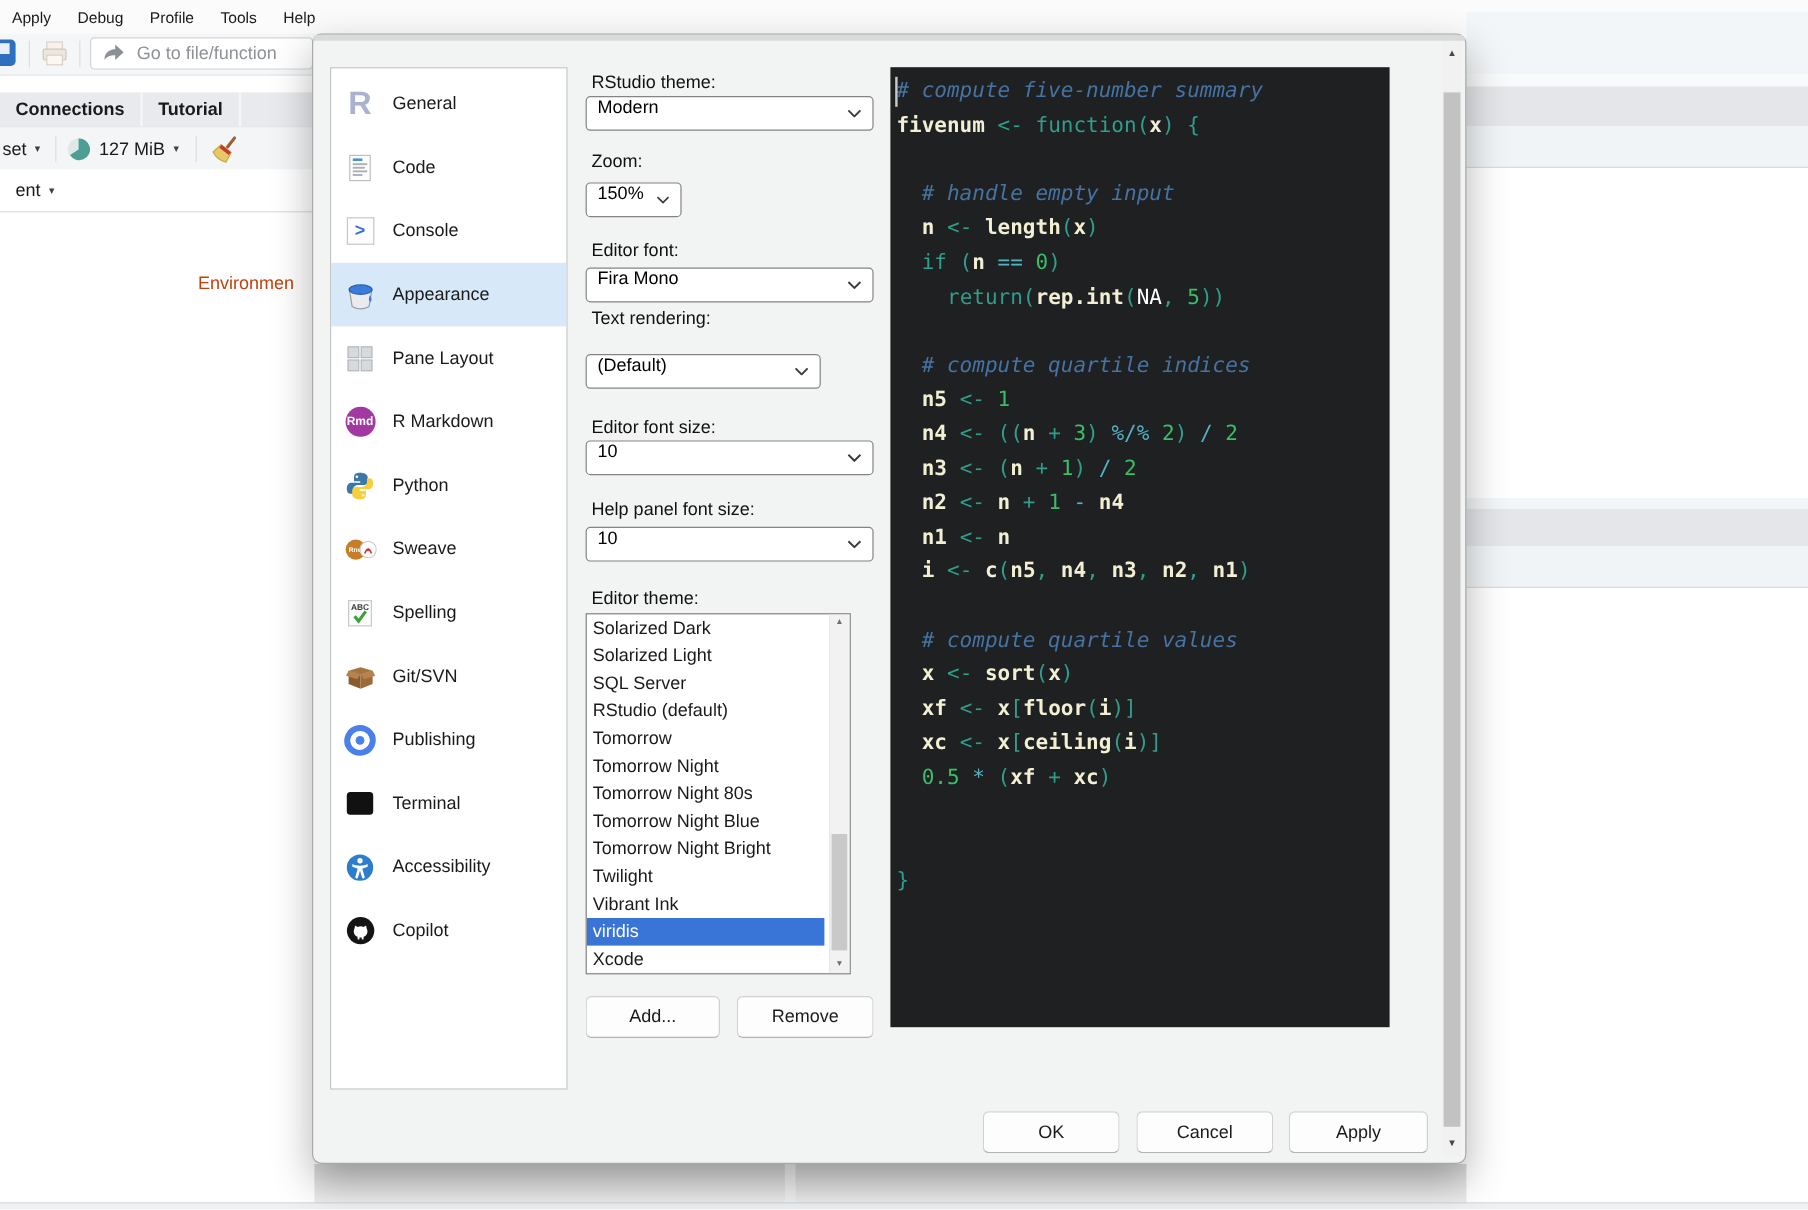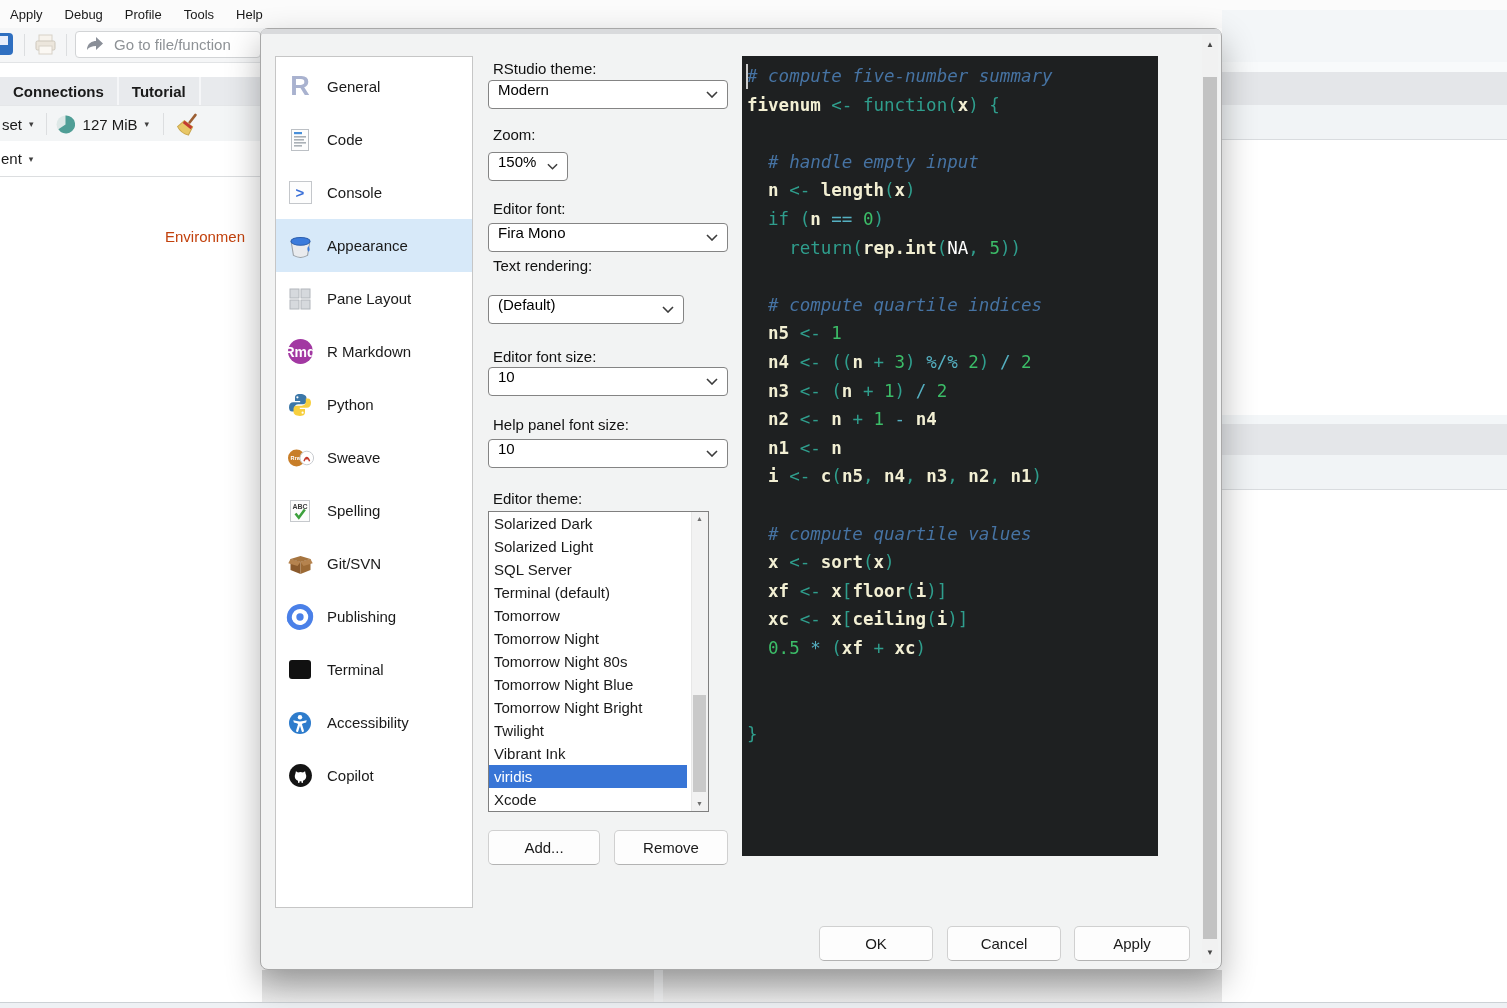--- a/index.html
+++ b/index.html
@@ -44,21 +44,21 @@
   .dlg-scroll .sb-arrow{position:absolute;left:0;width:16px;height:16px;text-align:center;font-size:8px;
                         line-height:16px;color:#474747}
   .dlg-scroll .sb-thumb{position:absolute;left:1px;width:14px;background:#c2c2c2}
 
   .sidepanel{position:absolute;left:14px;top:27px;width:198px;height:852px;background:#fff;
              border:1px solid #c6c6c6;box-sizing:border-box;padding-top:3px}
   .side-item{height:53px;display:flex;align-items:center;padding-left:10px;gap:13px;font-size:15px}
   .side-item.sel{background:#d7e9f9}
   .side-ic{width:28px;height:28px;flex:0 0 28px;display:flex;align-items:center;justify-content:center}
   .icr{font-weight:bold;font-size:27px;color:#a9b2cf;line-height:1}
-  .icrmd{width:25px;height:25px;border-radius:50%;background:#a238a2;color:#fff;font-size:14px;font-weight:bold;
+  .icrmd{width:25px;height:25px;border-radius:50%;background:#a238a2;color:#fff;font-size:10px;font-weight:bold;
          display:flex;align-items:center;justify-content:center}
   .icterm{width:22px;height:19px;background:#111;border-radius:3px}
   .icconsole{width:21px;height:21px;background:#fdfdfd;border:1px solid #c4c7cb;color:#3a6fd8;font-weight:bold;
              font-size:15px;display:flex;align-items:center;justify-content:center;line-height:1}
 
   .fld-label{position:absolute;left:232px;font-size:15px;color:#111;white-space:nowrap}
   .dd{position:absolute;left:227px;height:29px;background:#fff;border:1px solid #848484;border-radius:4px;
       display:flex;justify-content:space-between;padding:0 9px 0 9px;font-size:15px;
       box-sizing:border-box;color:#000}
   .chev{display:flex;align-items:center}
@@ -148,21 +148,21 @@
         <g transform="rotate(38 13 13)">
           <rect x="12" y="0" width="2.6" height="12" rx="1.2" fill="#9c5f33"></rect>
           <path d="M8 12.5 h10.5 l1.6 9 q-7 3.2 -13.7 0 z" fill="#e8c766" stroke="#c9a64b"></path>
           <rect x="8.3" y="12.5" width="10" height="3" fill="#c23b32"></rect>
         </g>
       </svg>
     </span>
   </div>
 
   <div class="abs envrow2">
-    <span style="margin-left:1px">ent</span>
+    <span style="margin-left:13px">ent</span>
     <span class="caret-glyph">▾</span>
   </div>
 
   <div class="abs pane-text">Environmen</div>
 
   <div class="abs band" style="top:10px;height:52px;background:#f3f6f8"></div>
   <div class="abs band" style="top:62px;height:10px;background:#f8fafb"></div>
   <div class="abs band" style="top:72px;height:33px;background:#e4e6e9"></div>
   <div class="abs band" style="top:105px;height:34px;background:#f1f4f6;border-bottom:1px solid #d9dcdf"></div>
   <div class="abs band" style="top:415px;height:9px;background:#f3f6f8"></div>
@@ -372,21 +372,21 @@
           </svg>
         </span>
     </div>
 
     <div class="fld-label" style="top:461px">Editor theme:</div>
     <div class="listbox">
       <div id="theme-options">
           <div class="opt">Solarized Dark</div>
           <div class="opt">Solarized Light</div>
           <div class="opt">SQL Server</div>
-          <div class="opt">Terminal (default)</div>
+          <div class="opt">RStudio (default)</div>
           <div class="opt">Tomorrow</div>
           <div class="opt">Tomorrow Night</div>
           <div class="opt">Tomorrow Night 80s</div>
           <div class="opt">Tomorrow Night Blue</div>
           <div class="opt">Tomorrow Night Bright</div>
           <div class="opt">Twilight</div>
           <div class="opt">Vibrant Ink</div>
           <div class="opt sel">viridis</div>
           <div class="opt">Xcode</div>
         </div>

